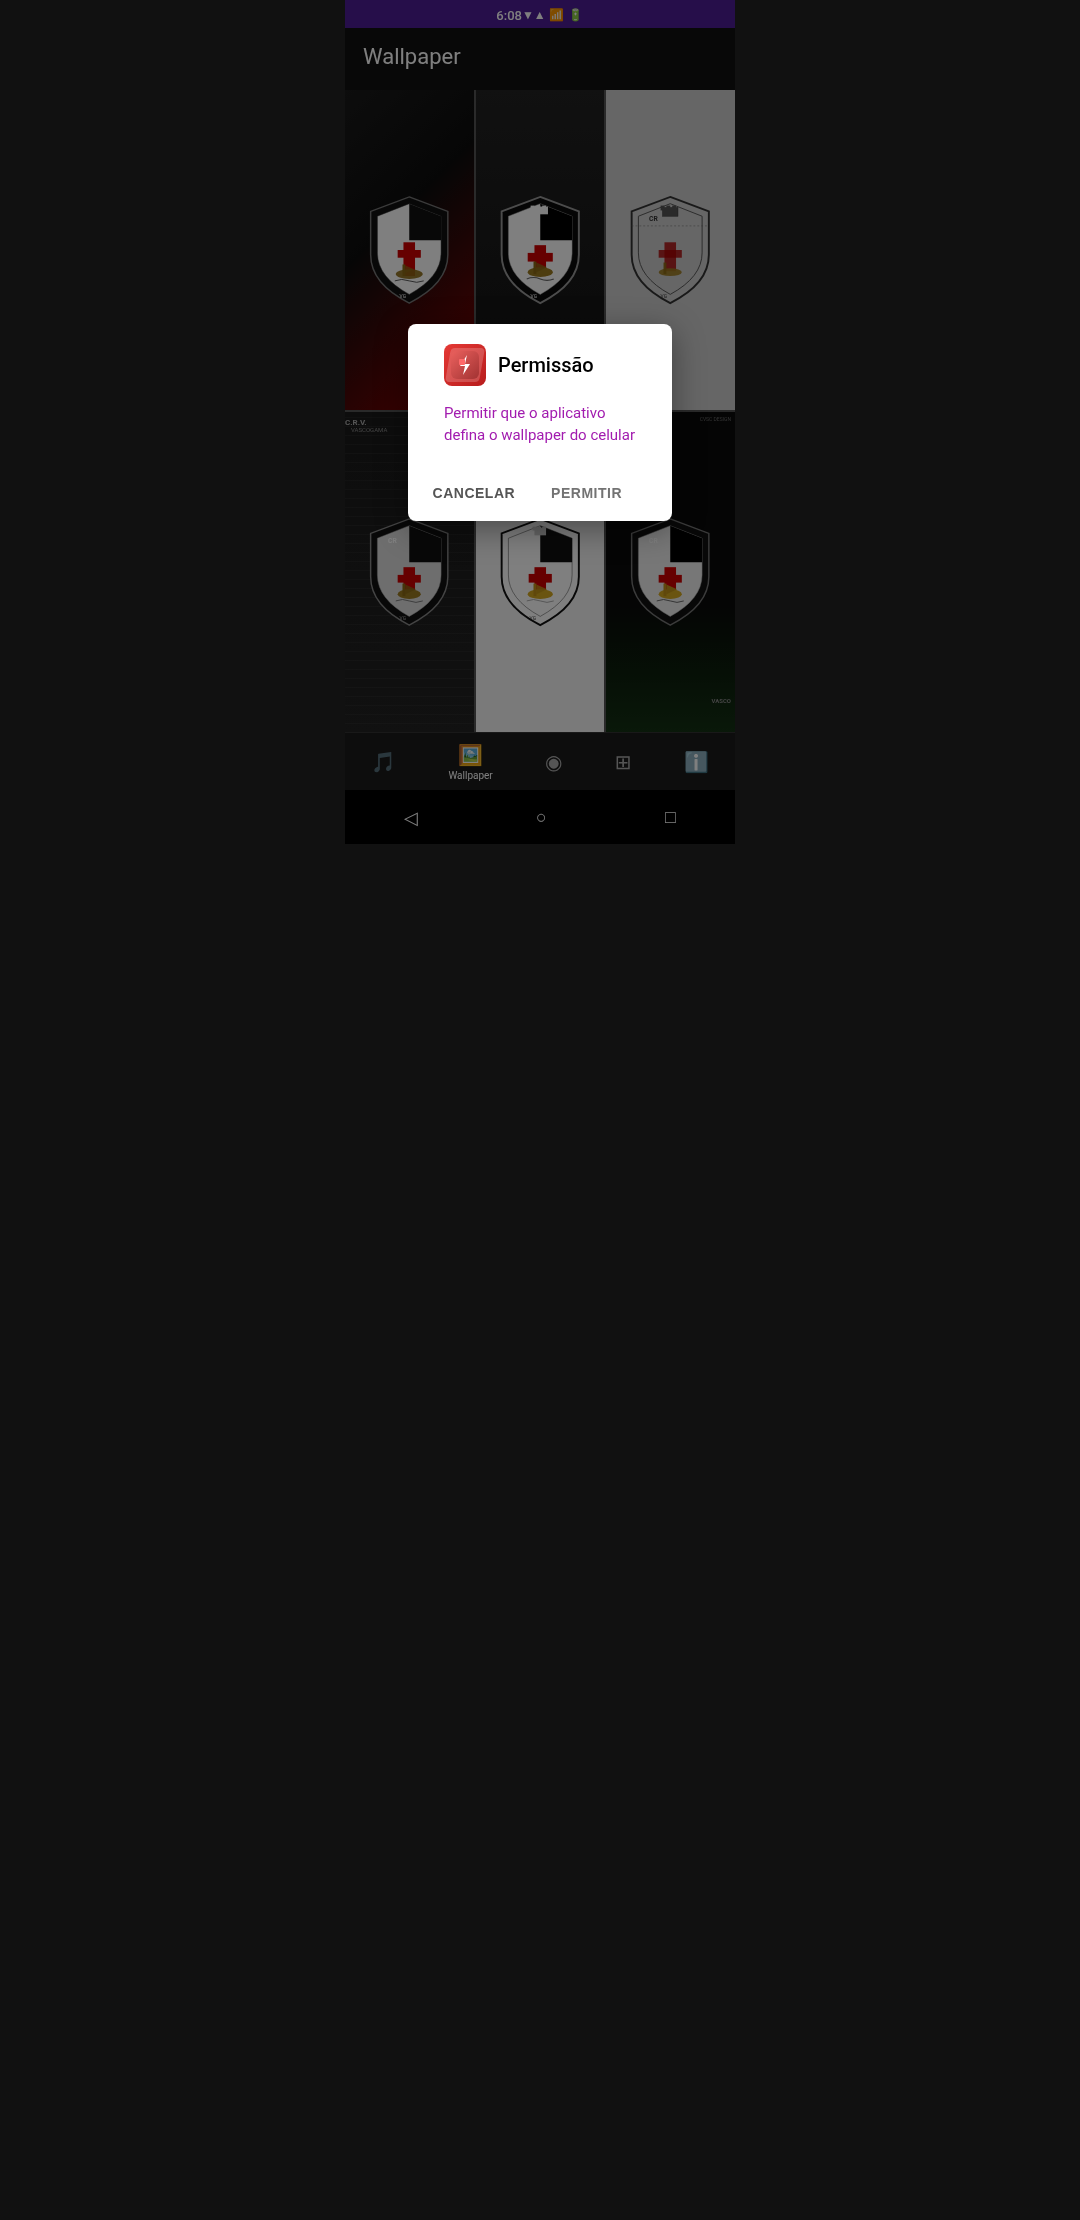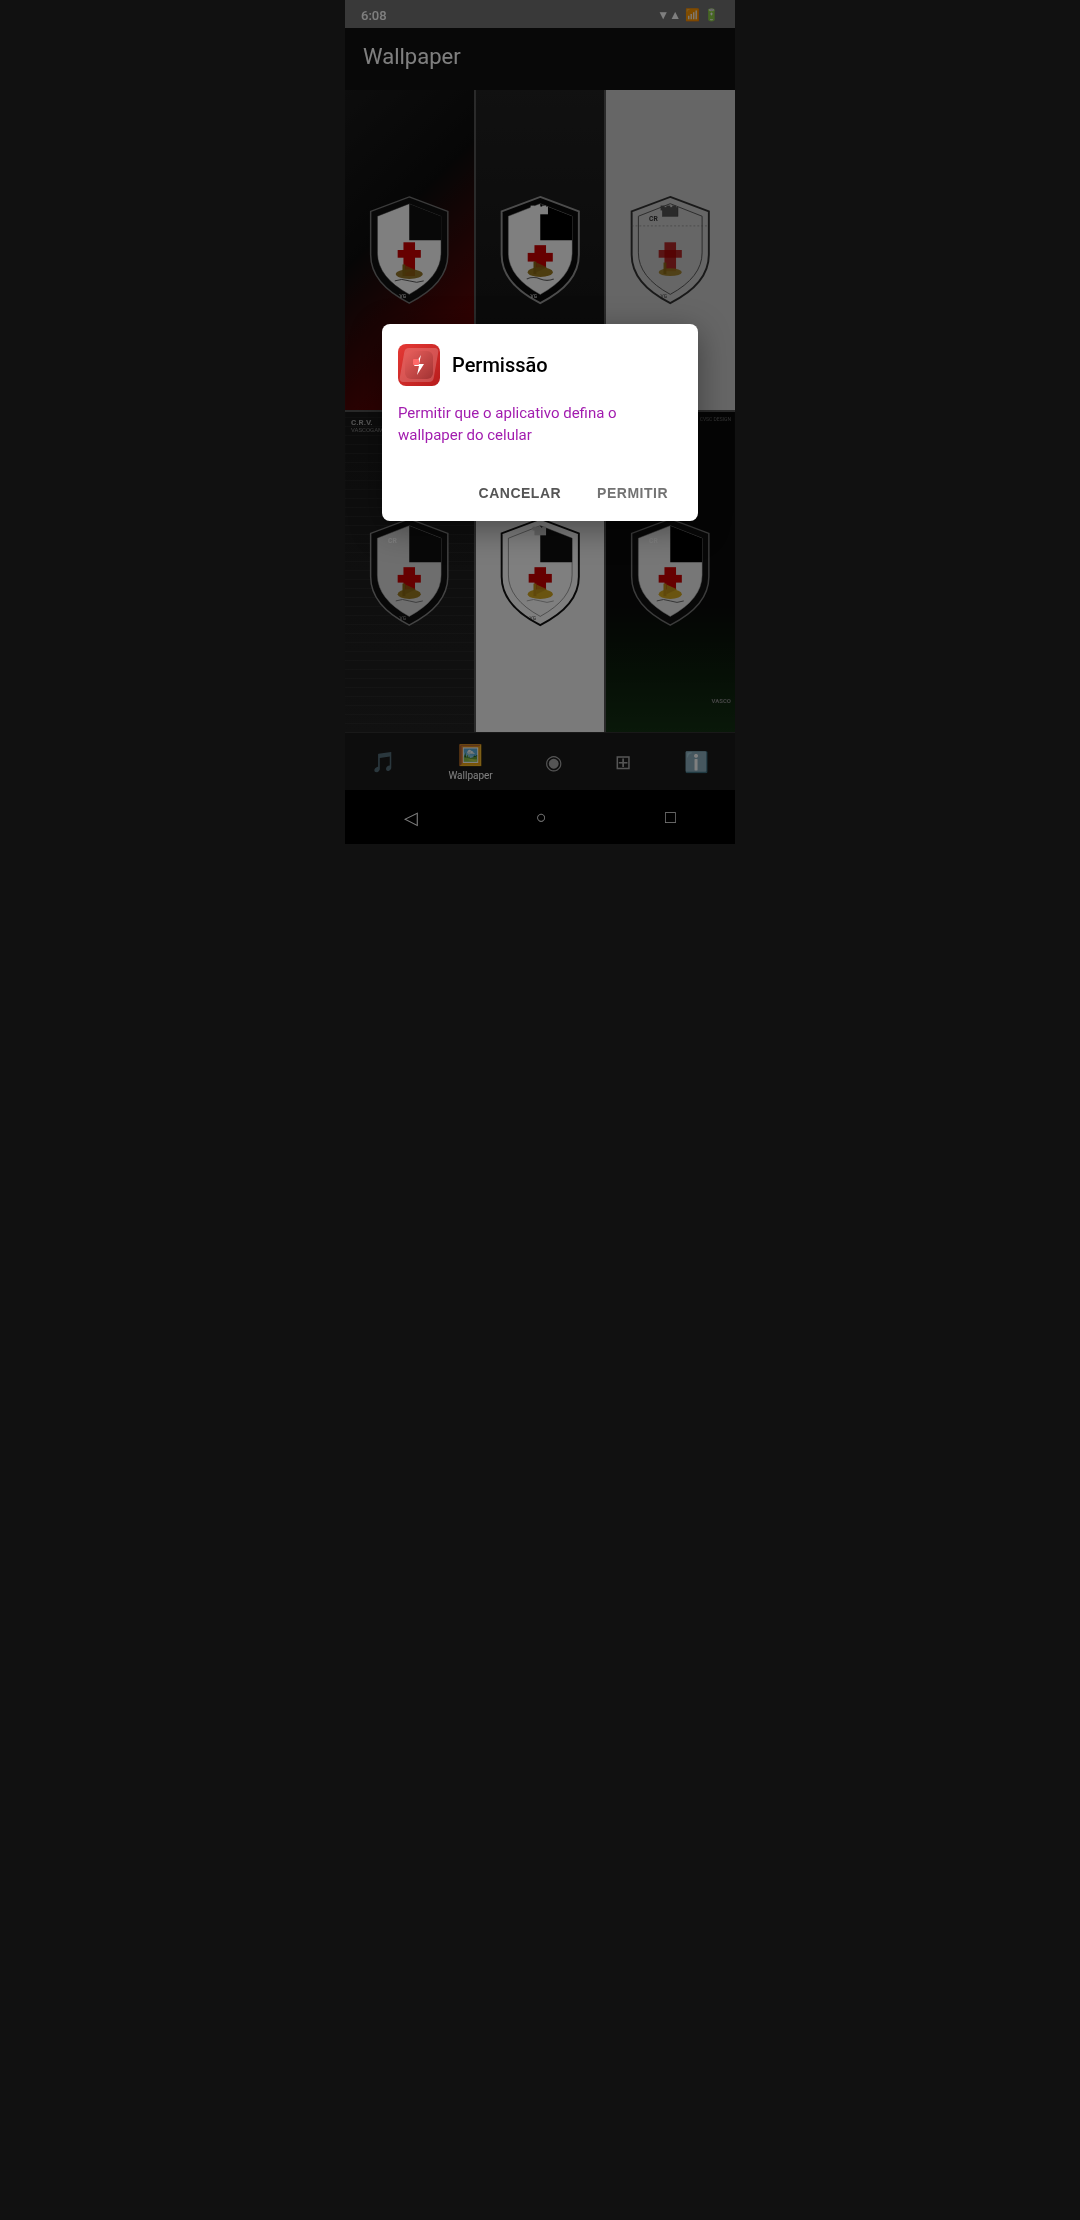--- a/index.html
+++ b/index.html
@@ -11,24 +11,24 @@
       background: #111;
       font-family: 'Roboto', Arial, sans-serif;
       position: relative;
       overflow: hidden;
       margin: 0 auto;
     }
 
     
     .status-bar {
       display: flex;
-      justify-content: space-between;
+      justify-content: center;
       align-items: center;
       padding: 6px 16px 4px;
-      background: #737373;
+      background: #4c1d95;
       color: #fff;
       font-size: 13px;
       font-weight: 500;
       height: 28px;
     }
 
     .status-left {
       display: flex;
       align-items: center;
       gap: 6px;
@@ -145,22 +145,22 @@
       background: rgba(0,0,0,0.5);
       display: flex;
       align-items: center;
       justify-content: center;
       z-index: 100;
     }
 
     .dialog {
       background: #fff;
       border-radius: 8px;
-      width: 316px;
-      padding: 20px 16px 10px;
+      width: 264px;
+      padding: 20px 36px 10px;
       box-shadow: 0 8px 32px rgba(0,0,0,0.4);
     }
 
     .dialog-header {
       display: flex;
       align-items: center;
       gap: 12px;
       margin-bottom: 16px;
     }
 
@@ -322,21 +322,21 @@
         <ellipse cx="50" cy="83" rx="12" ry="4" fill="#9B7A20" opacity="0.9"></ellipse>
         <rect x="43" y="73" width="3" height="12" fill="#8B6914" opacity="0.9"></rect>
         <text x="28" y="30" fill="#333" font-size="7" font-weight="bold">CR</text>
         <text x="40" y="110" fill="#333" font-size="5">VG</text>
       </svg>
     </div>
   </div>
 
   <div class="grid-cell cell-4" style="background: linear-gradient(180deg, #1a1a1a 0%, #222 100%); position: relative;">
     <div style="position:absolute;top:0;left:0;right:0;bottom:0;background:repeating-linear-gradient(0deg, transparent, transparent 8px, rgba(200,200,200,0.05) 8px, rgba(200,200,200,0.05) 9px);"></div>
-    <div style="position:absolute;top:6px;left:6px;font-size:8px;color:#aaa;font-weight:bold;">C.R.V.</div>
+    <div style="position:absolute;top:6px;left:0;font-size:8px;color:#aaa;font-weight:bold;">C.R.V.</div>
     <div style="position:absolute;top:14px;left:6px;font-size:6px;color:#888;">VASCOGAMA</div>
     <div class="shield-container">
       <svg class="shield-svg" viewBox="0 0 100 120" xmlns="http://www.w3.org/2000/svg">
         <path d="M50 5 L90 20 L90 65 Q90 95 50 115 Q10 95 10 65 L10 20 Z" fill="#111" stroke="#888" stroke-width="1.5"></path>
         <path d="M50 12 L83 25 L83 63 Q83 88 50 106 Q17 88 17 63 L17 25 Z" fill="#ddd" stroke="#aaa" stroke-width="0.5"></path>
         <path d="M50 12 L83 25 L83 50 L50 50 L50 12 Z" fill="#111"></path>
         <rect x="44" y="55" width="12" height="30" fill="#c00"></rect>
         <rect x="38" y="63" width="24" height="8" fill="#c00"></rect>
         <ellipse cx="50" cy="83" rx="12" ry="5" fill="#9B7A20"></ellipse>
         <rect x="43" y="72" width="3" height="13" fill="#8B6914"></rect>

